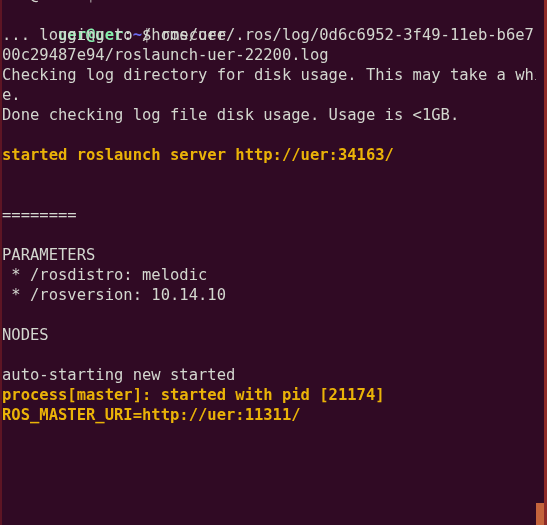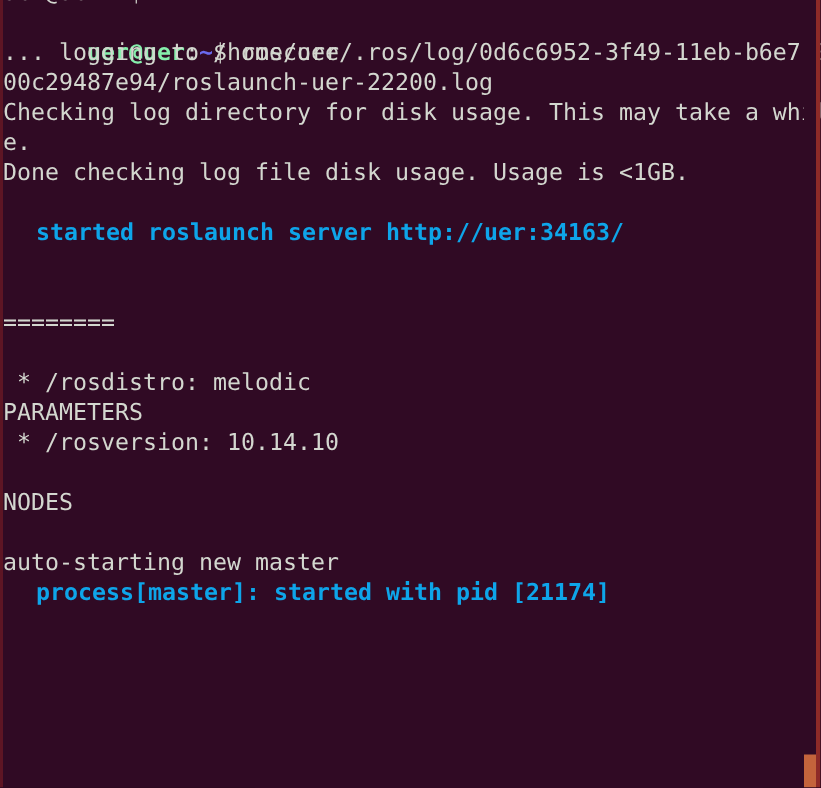--- a/index.html
+++ b/index.html
@@ -79,21 +79,21 @@
   }
 
   .line {
     height: 20px;
     line-height: 20px;
     font-size: 15.5px;
     white-space: pre;
     color: #d3d7cf;
     letter-spacing: 0px;
   }
-  .bold { font-weight: bold; color: #0ea5e9; padding-left: 22px; }
+  .bold { font-weight: bold; color: #eab308; }
   .plain { color: #d3d7cf; }
   .user { font-weight: bold; color: #86efac; }
   .colon { color: #d3d7cf; }
   .path { font-weight: bold; color: #6a6aee; }
 </style>
 </head>
 <body>
 
 <div id="terminal">
 
@@ -112,28 +112,29 @@
         <div class="line plain">00c29487e94/roslaunch-uer-22200.log</div>
         <div class="line plain">Checking log directory for disk usage. This may take a whil</div>
         <div class="line plain">e.</div>
         <div class="line plain">Done checking log file disk usage. Usage is &lt;1GB.</div>
         <div class="line plain">&nbsp;</div>
         <div class="line bold">started roslaunch server http://uer:34163/</div>
         <div class="line plain">&nbsp;</div>
         <div class="line plain">&nbsp;</div>
         <div class="line plain">========</div>
         <div class="line plain">&nbsp;</div>
+        <div class="line plain">PARAMETERS</div>
         <div class="line plain"> * /rosdistro: melodic</div>
-        <div class="line plain">PARAMETERS</div>
         <div class="line plain"> * /rosversion: 10.14.10</div>
         <div class="line plain">&nbsp;</div>
         <div class="line plain">NODES</div>
         <div class="line plain">&nbsp;</div>
-        <div class="line plain">auto-starting new master</div>
+        <div class="line plain">auto-starting new started</div>
         <div class="line bold">process[master]: started with pid [21174]</div>
+        <div class="line bold">ROS_MASTER_URI=http://uer:11311/</div>
         <div class="line plain">&nbsp;</div>
       </div>
 
   </div>
 
   <div id="edge-left"></div>
   <div id="scrollbar-track"></div>
   <div id="scrollbar-thumb"></div>
   <div id="edge-right"></div>
 

